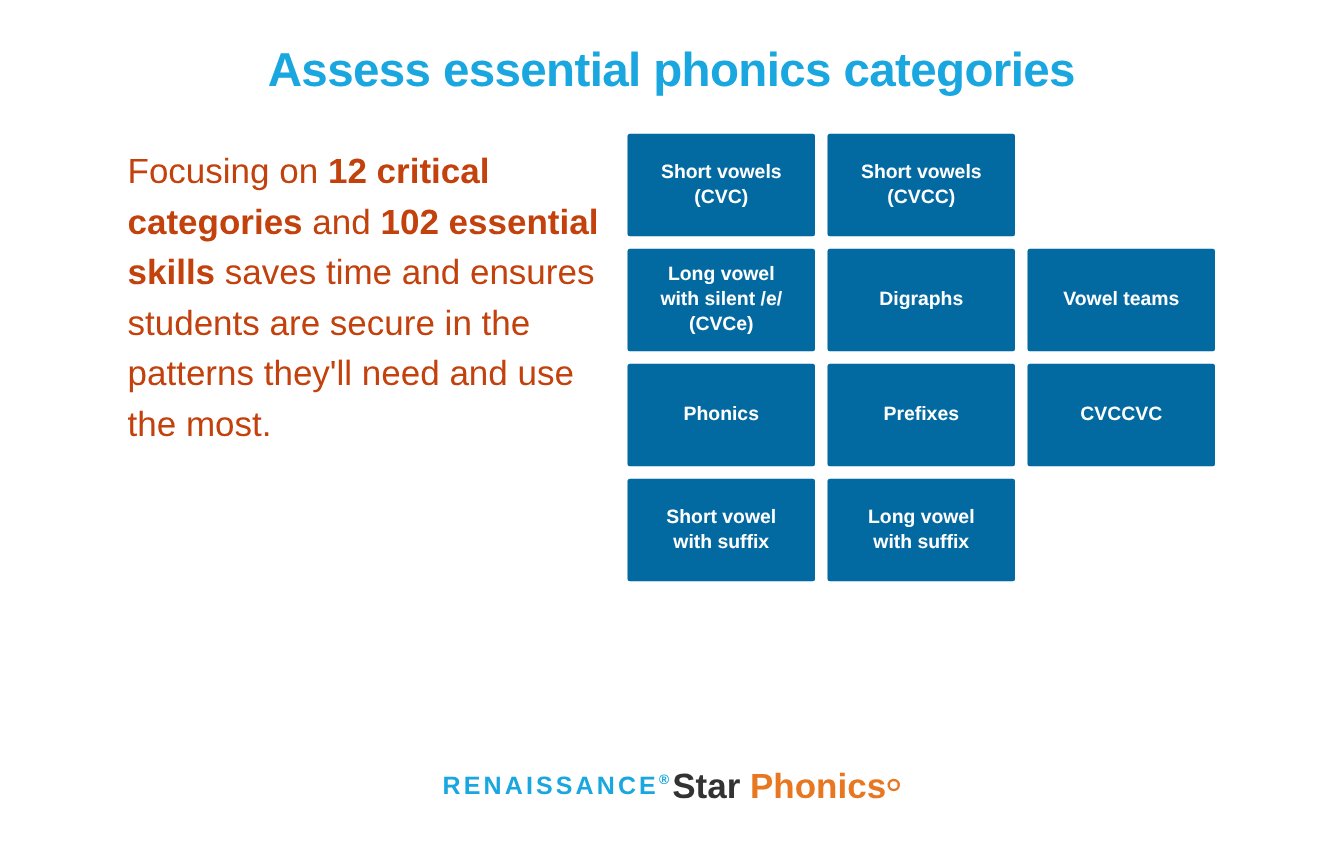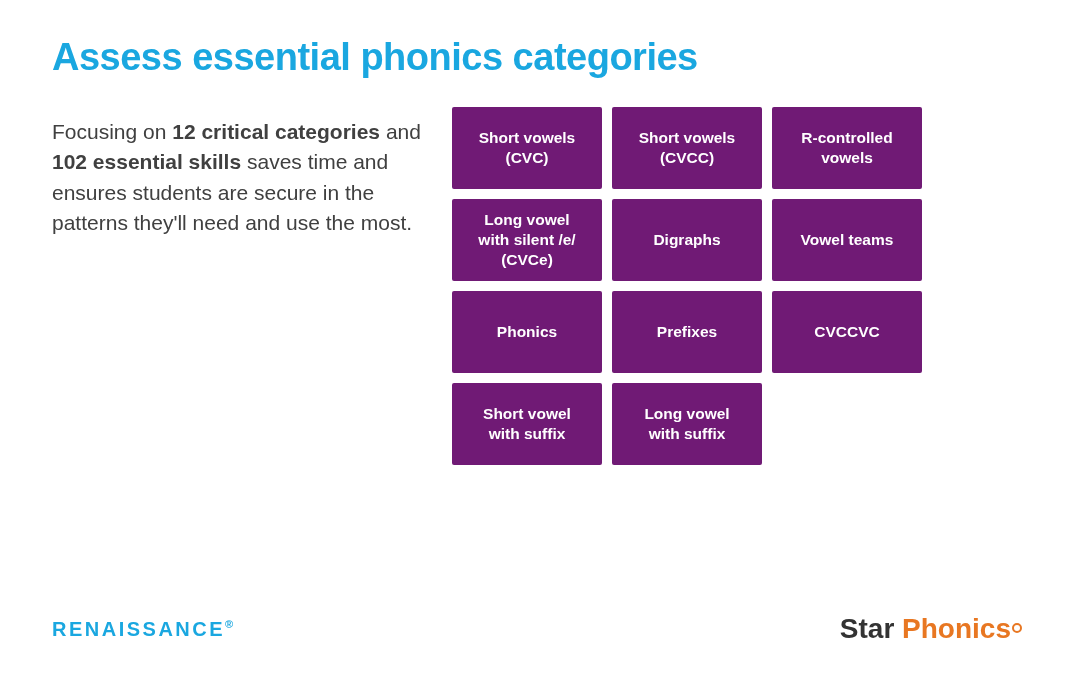--- a/index.html
+++ b/index.html
@@ -10,58 +10,59 @@
       font-family: 'Arial', sans-serif;
       overflow: hidden;
     }
     .page {
       width: 1074px;
       height: 673px;
       background: #fff;
       padding: 36px 52px 28px 52px;
       display: flex;
       flex-direction: column;
+      align-items: center;
     }
     .title {
       color: #1aa7e0;
       font-size: 38px;
       font-weight: 700;
       margin-bottom: 28px;
       letter-spacing: -0.5px;
     }
     .content-row {
       display: flex;
       flex: 1;
       align-items: flex-start;
       gap: 0;
     }
     .left-text {
       width: 380px;
       flex-shrink: 0;
-      font-size: 21px;
+      font-size: 28px;
       line-height: 1.45;
-      color: #404040;
+      color: #c2410c;
       padding-top: 10px;
     }
     .left-text strong {
       font-weight: 800;
     }
     .grid-area {
       flex: 1;
       display: flex;
       flex-direction: column;
       gap: 10px;
       padding-left: 20px;
     }
     .grid-row {
       display: flex;
       gap: 10px;
     }
     .grid-cell {
-      background: #701a75;
+      background: #0369a1;
       color: #ffffff;
       font-weight: 700;
       font-size: 15.5px;
       text-align: center;
       display: flex;
       align-items: center;
       justify-content: center;
       width: 150px;
       height: 82px;
       border-radius: 2px;
@@ -117,21 +118,20 @@
 
   <div class="content-row">
     <div class="left-text">
       Focusing on <strong>12 critical categories</strong> and <strong>102 essential skills</strong> saves time and ensures students are secure in the patterns they'll need and use the most.
     </div>
 
     <div class="grid-area">
       <div class="grid-row">
         <div class="grid-cell">Short vowels<br>(CVC)</div>
         <div class="grid-cell">Short vowels<br>(CVCC)</div>
-        <div class="grid-cell">R-controlled<br>vowels</div>
       </div>
       <div class="grid-row">
         <div class="grid-cell">Long vowel<br>with silent /e/<br>(CVCe)</div>
         <div class="grid-cell">Digraphs</div>
         <div class="grid-cell">Vowel teams</div>
       </div>
       <div class="grid-row">
         <div class="grid-cell">Phonics</div>
         <div class="grid-cell">Prefixes</div>
         <div class="grid-cell">CVCCVC</div>

